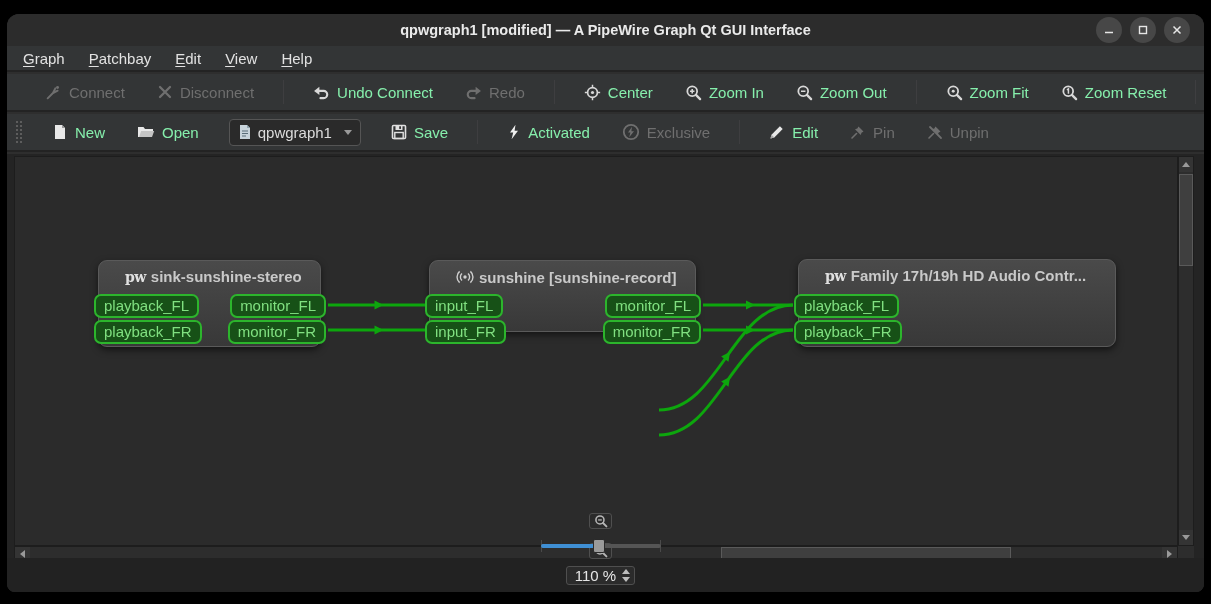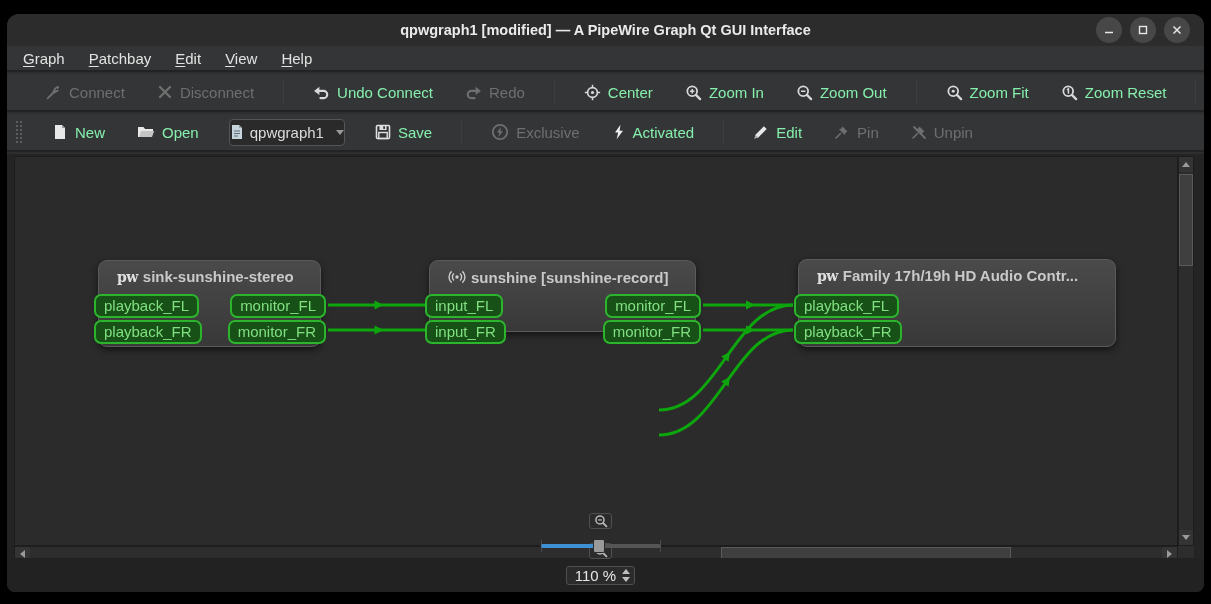--- a/index.html
+++ b/index.html
@@ -31,34 +31,34 @@
   .tb2 { top:100px; border-bottom:2px solid #232323; }
   .tb-handle { width:7px; height:24px; margin:0 8px 0 8px;
                background-image:radial-gradient(#5d5d5d 1px, transparent 1.2px);
                background-size:4px 4px; }
   .tbtn { display:flex; align-items:center; gap:7px; padding:6px 10px; font-size:15px; white-space:nowrap; }
   .lbl-on  { color:#86efac; }
   .lbl-off { color:#6f6f6f; }
   .tsep { width:1px; height:24px; background:#272727; border-right:1px solid #3e3e40; margin:0 7px; }
   .ico { display:block; }
 
-  .combo { display:flex; align-items:center; gap:6px; height:27px; padding:0 0;
+  .combo { display:flex; align-items:center; gap:6px; height:27px; padding:0 8px;
            background:#2a2a2a; border:1px solid #555; border-radius:4px; margin:0 8px; }
   .combo .cval { color:#dcdcdc; font-size:15px; }
   .combo .arrow { width:0; height:0; border-left:4px solid transparent; border-right:4px solid transparent;
                   border-top:5px solid #9a9a9a; margin-left:6px; }
 
   
   .central { position:absolute; left:0; top:140px; width:100%; height:404px; background:#242424; }
   .canvas { position:absolute; left:7px; top:2px; width:1164px; height:390px; background:#2b2b2b;
             border:1px solid #1d1d1d; overflow:hidden; }
 
   .node { position:absolute; background:linear-gradient(#4a4a4a,#383838); border:1px solid #5a5a5a;
           border-radius:9px; box-shadow:0 3px 7px rgba(0,0,0,.55); }
-  .node-title { display:flex; align-items:center; gap:5px; padding:7px 10px 0 18px;
+  .node-title { display:flex; align-items:center; gap:5px; padding:7px 10px 0 26px;
                 color:#c9c9c9; font-size:15px; font-weight:bold; white-space:nowrap; overflow:hidden; }
   .pw-glyph { color:#e0e0e0; font-weight:bold; font-size:14px; letter-spacing:-.5px;
               font-family:"DejaVu Serif",serif; line-height:1; }
   .port { position:absolute; height:24px; line-height:20px; padding:0 8px; font-size:15px;
           color:#80e080; background:#175117; border:2px solid #2cb52c; border-radius:7px;
           white-space:nowrap; }
   .port.in  { left:-5px; }
   .port.out { right:-6px; }
 
   svg.cables { position:absolute; left:0; top:0; z-index:6; pointer-events:none; }
@@ -263,32 +263,32 @@
         <rect x="4.5" y="1.5" width="7" height="4.5" fill="#e0e0e0"></rect>
         <rect x="8.2" y="2.3" width="1.8" height="2.6" fill="#333"></rect>
         <rect x="3.8" y="8.5" width="8.4" height="6" fill="none" stroke="#e0e0e0" stroke-width="1.4"></rect>
       </svg>
       <span class="lbl-on">Save</span>
     </div>
 
     <div class="tsep"></div>
 
     <div class="tbtn">
+      <svg class="ico" width="14" height="16" viewBox="0 0 14 16">
+        <path d="M8.5 0.8L3 8.6h3.2L4.6 15.2 11 6.8H7.6z" fill="#efefef"></path>
+      </svg>
+      <span class="lbl-on">Activated</span>
+    </div>
+
+    <div class="tbtn">
       <svg class="ico" width="18" height="18" viewBox="0 0 18 18">
         <circle cx="9" cy="9" r="7.2" stroke="#6f6f6f" stroke-width="1.8" fill="none"></circle>
         <path d="M10 3.8L6 9.4h2.4L7.2 14.2 12 8.2H9.4z" fill="#6f6f6f"></path>
       </svg>
       <span class="lbl-off">Exclusive</span>
-    </div>
-
-    <div class="tbtn">
-      <svg class="ico" width="14" height="16" viewBox="0 0 14 16">
-        <path d="M8.5 0.8L3 8.6h3.2L4.6 15.2 11 6.8H7.6z" fill="#efefef"></path>
-      </svg>
-      <span class="lbl-on">Activated</span>
     </div>
 
     <div class="tsep"></div>
 
     <div class="tbtn">
       <svg class="ico" width="16" height="16" viewBox="0 0 16 16">
         <path d="M1.5 14.5l1-3.8 8.4-8.4 2.8 2.8-8.4 8.4z" fill="#e8e8e8"></path>
         <path d="M1.5 14.5l1-3.8 2.8 2.8z" fill="#aaa"></path>
       </svg>
       <span class="lbl-on">Edit</span>

